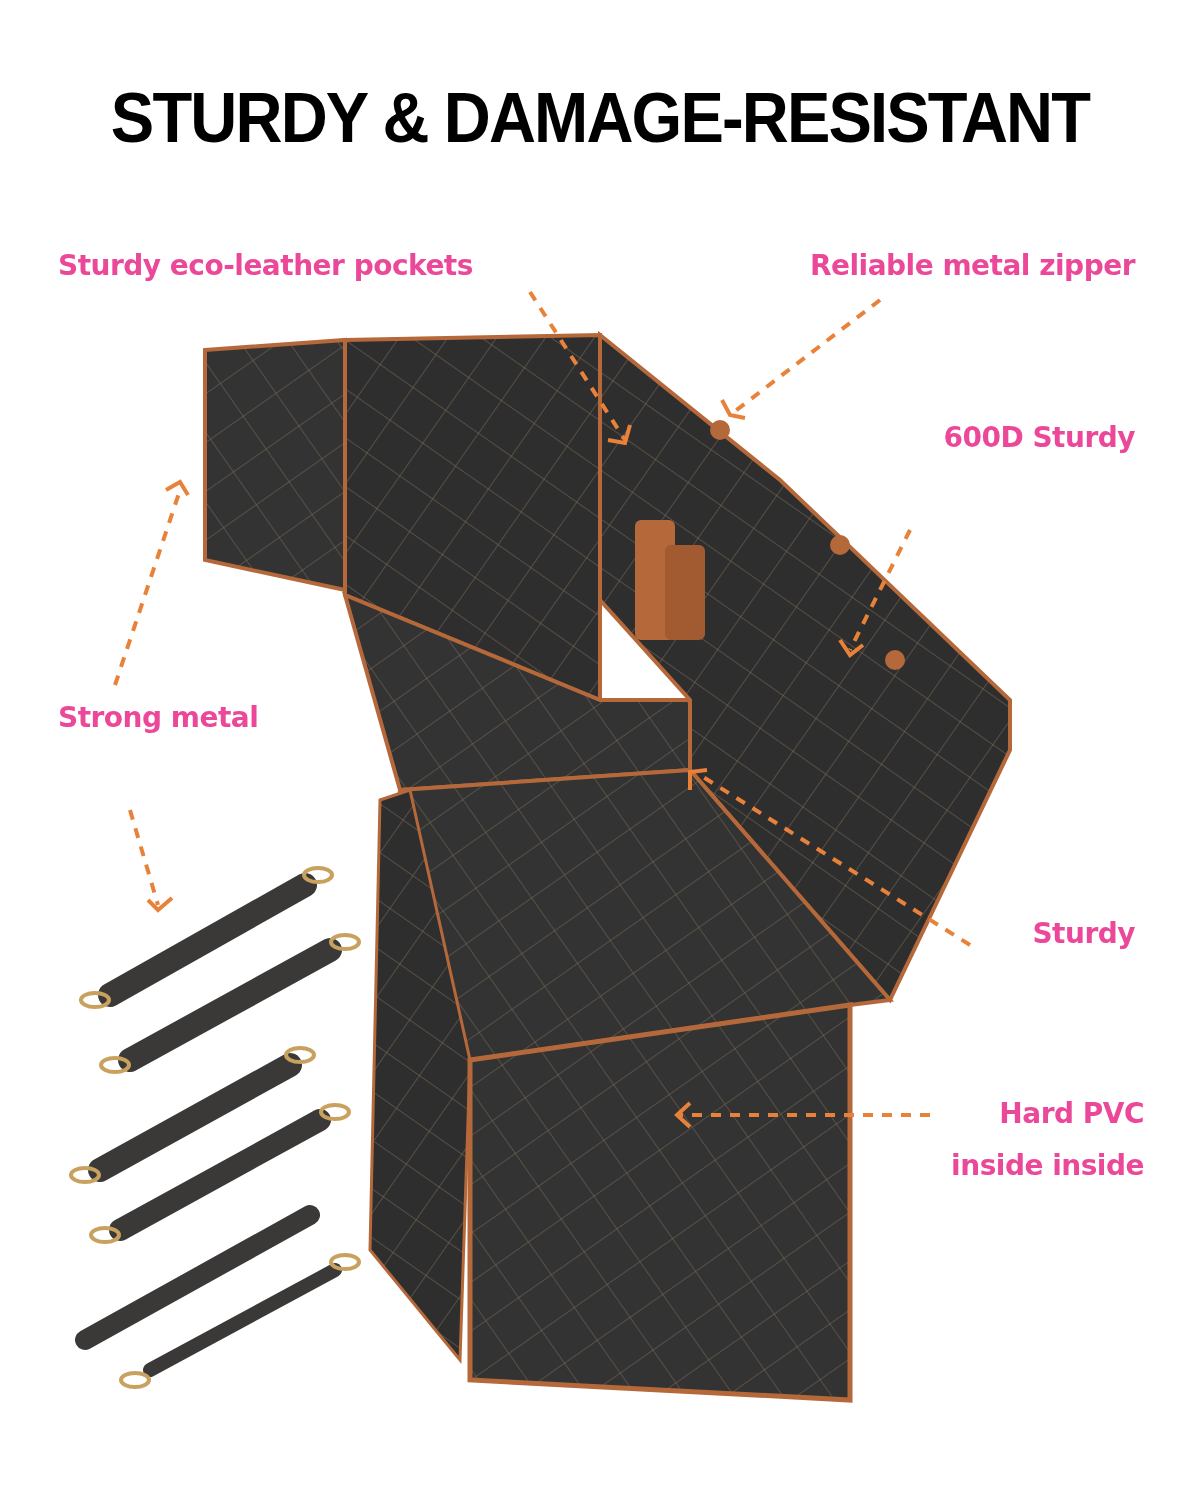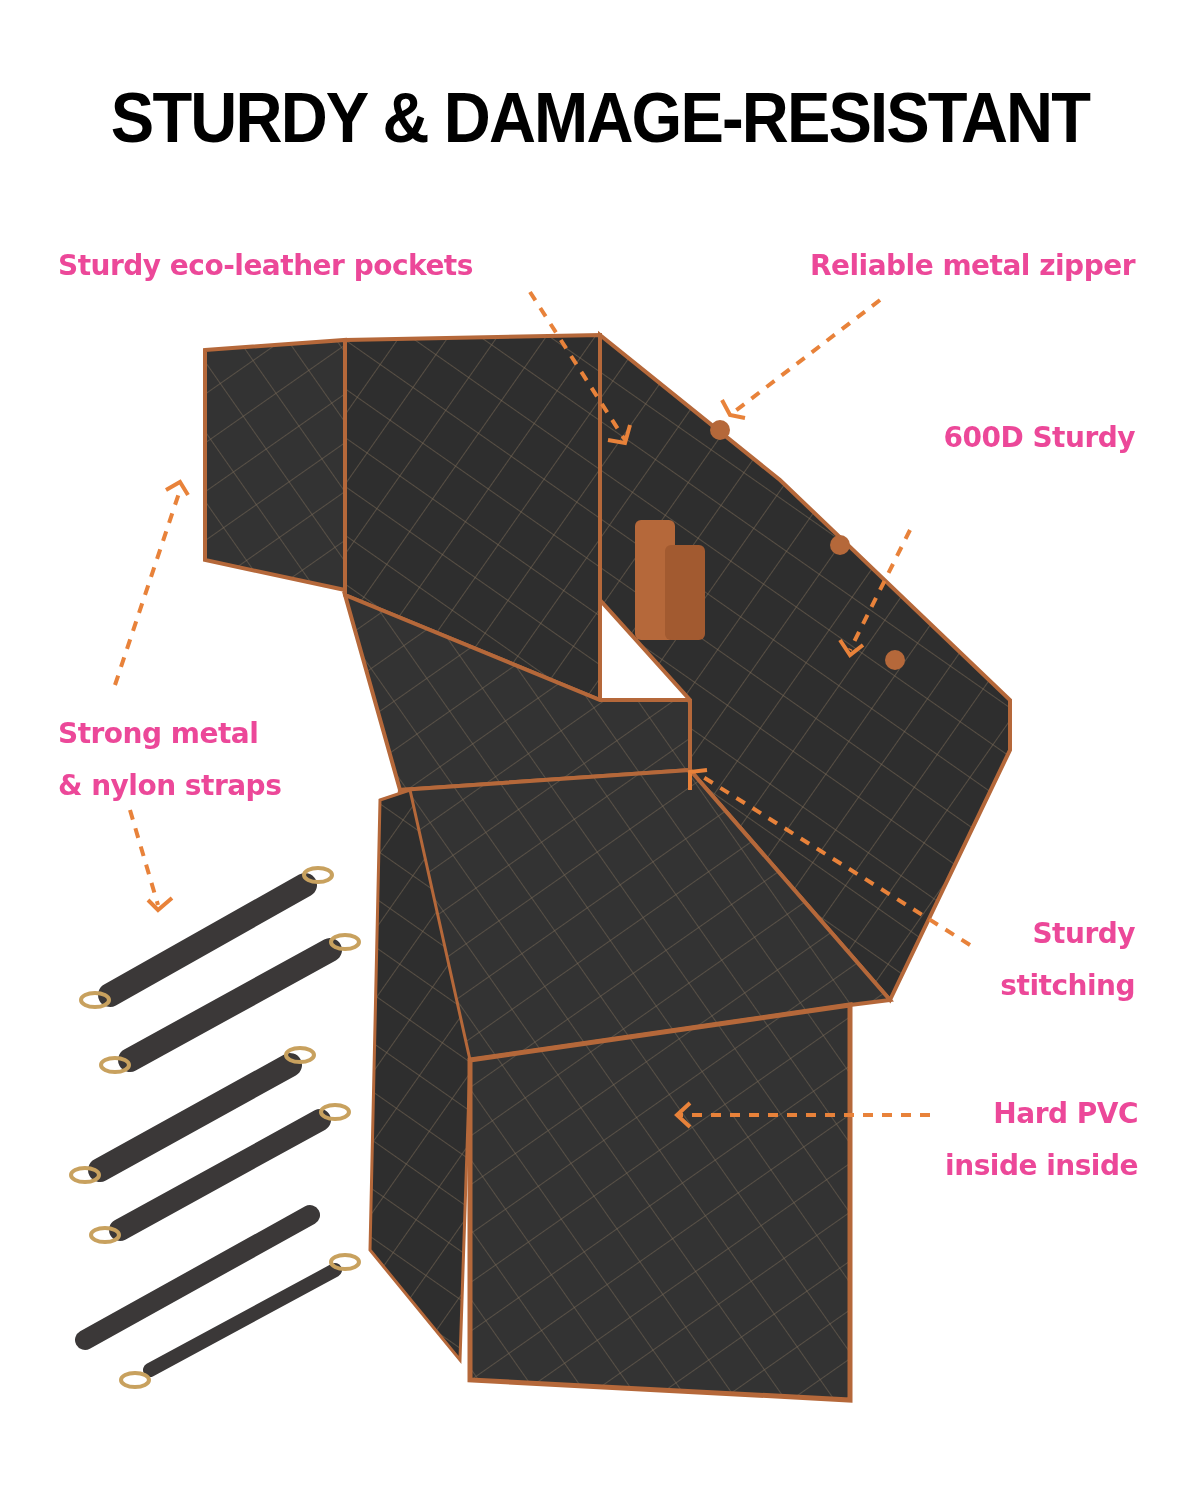--- a/index.html
+++ b/index.html
@@ -85,24 +85,22 @@
     <polyline points="690,790 690,772 707,770"></polyline>
     <polyline points="690,1103 677,1115 690,1127"></polyline>
   </g>
 </svg>
 
 <div class="label" style="left:58px;top:240px;">Sturdy eco-leather pockets</div>
 <div class="label r" style="right:65px;top:240px;">Reliable metal zipper</div>
 <div class="label r" style="right:65px;top:412px;">
   <div>600D Sturdy</div>
 </div>
-<div class="label" style="left:58px;top:708px;">
+<div class="label" style="left:58px;top:692px;text-align:right;">
   <div>Strong metal</div>
-  <div>&amp; nylon straps</div>
 </div>
 <div class="label r" style="right:65px;top:908px;">
   <div>Sturdy</div>
-  <div>stitching</div>
 </div>
-<div class="label r" style="right:62px;top:1088px;">
+<div class="label r" style="right:56px;top:1088px;">
   <div>Hard PVC</div>
   <div>inside inside</div>
 </div>
 
 </body></html>

